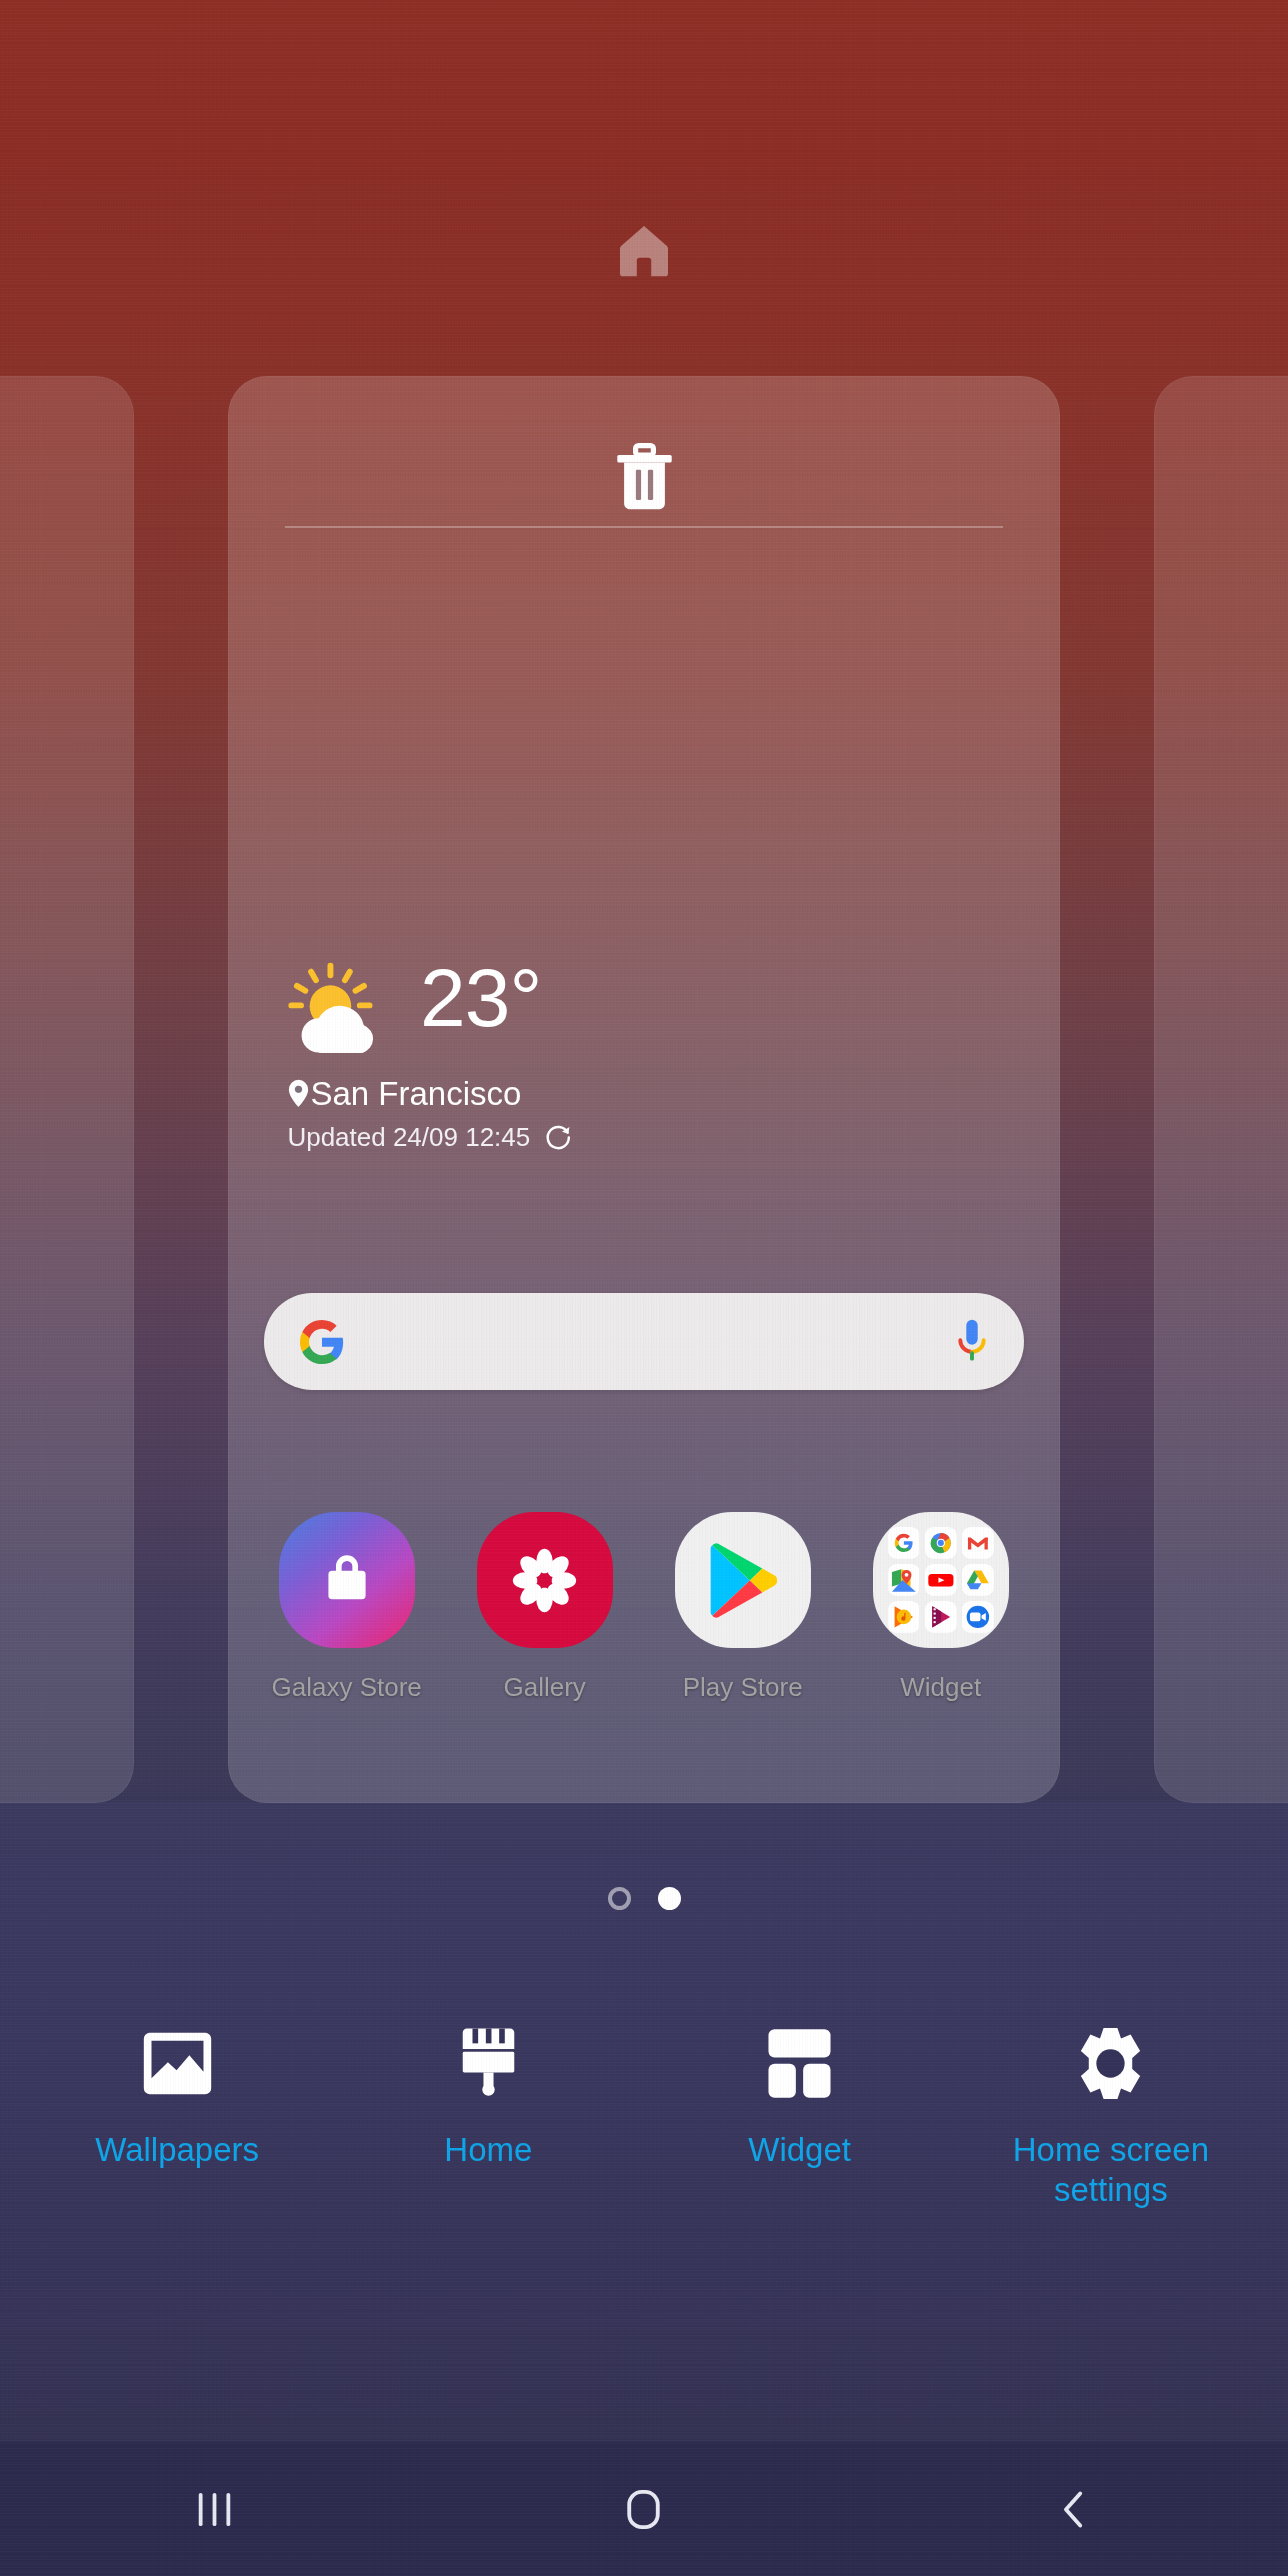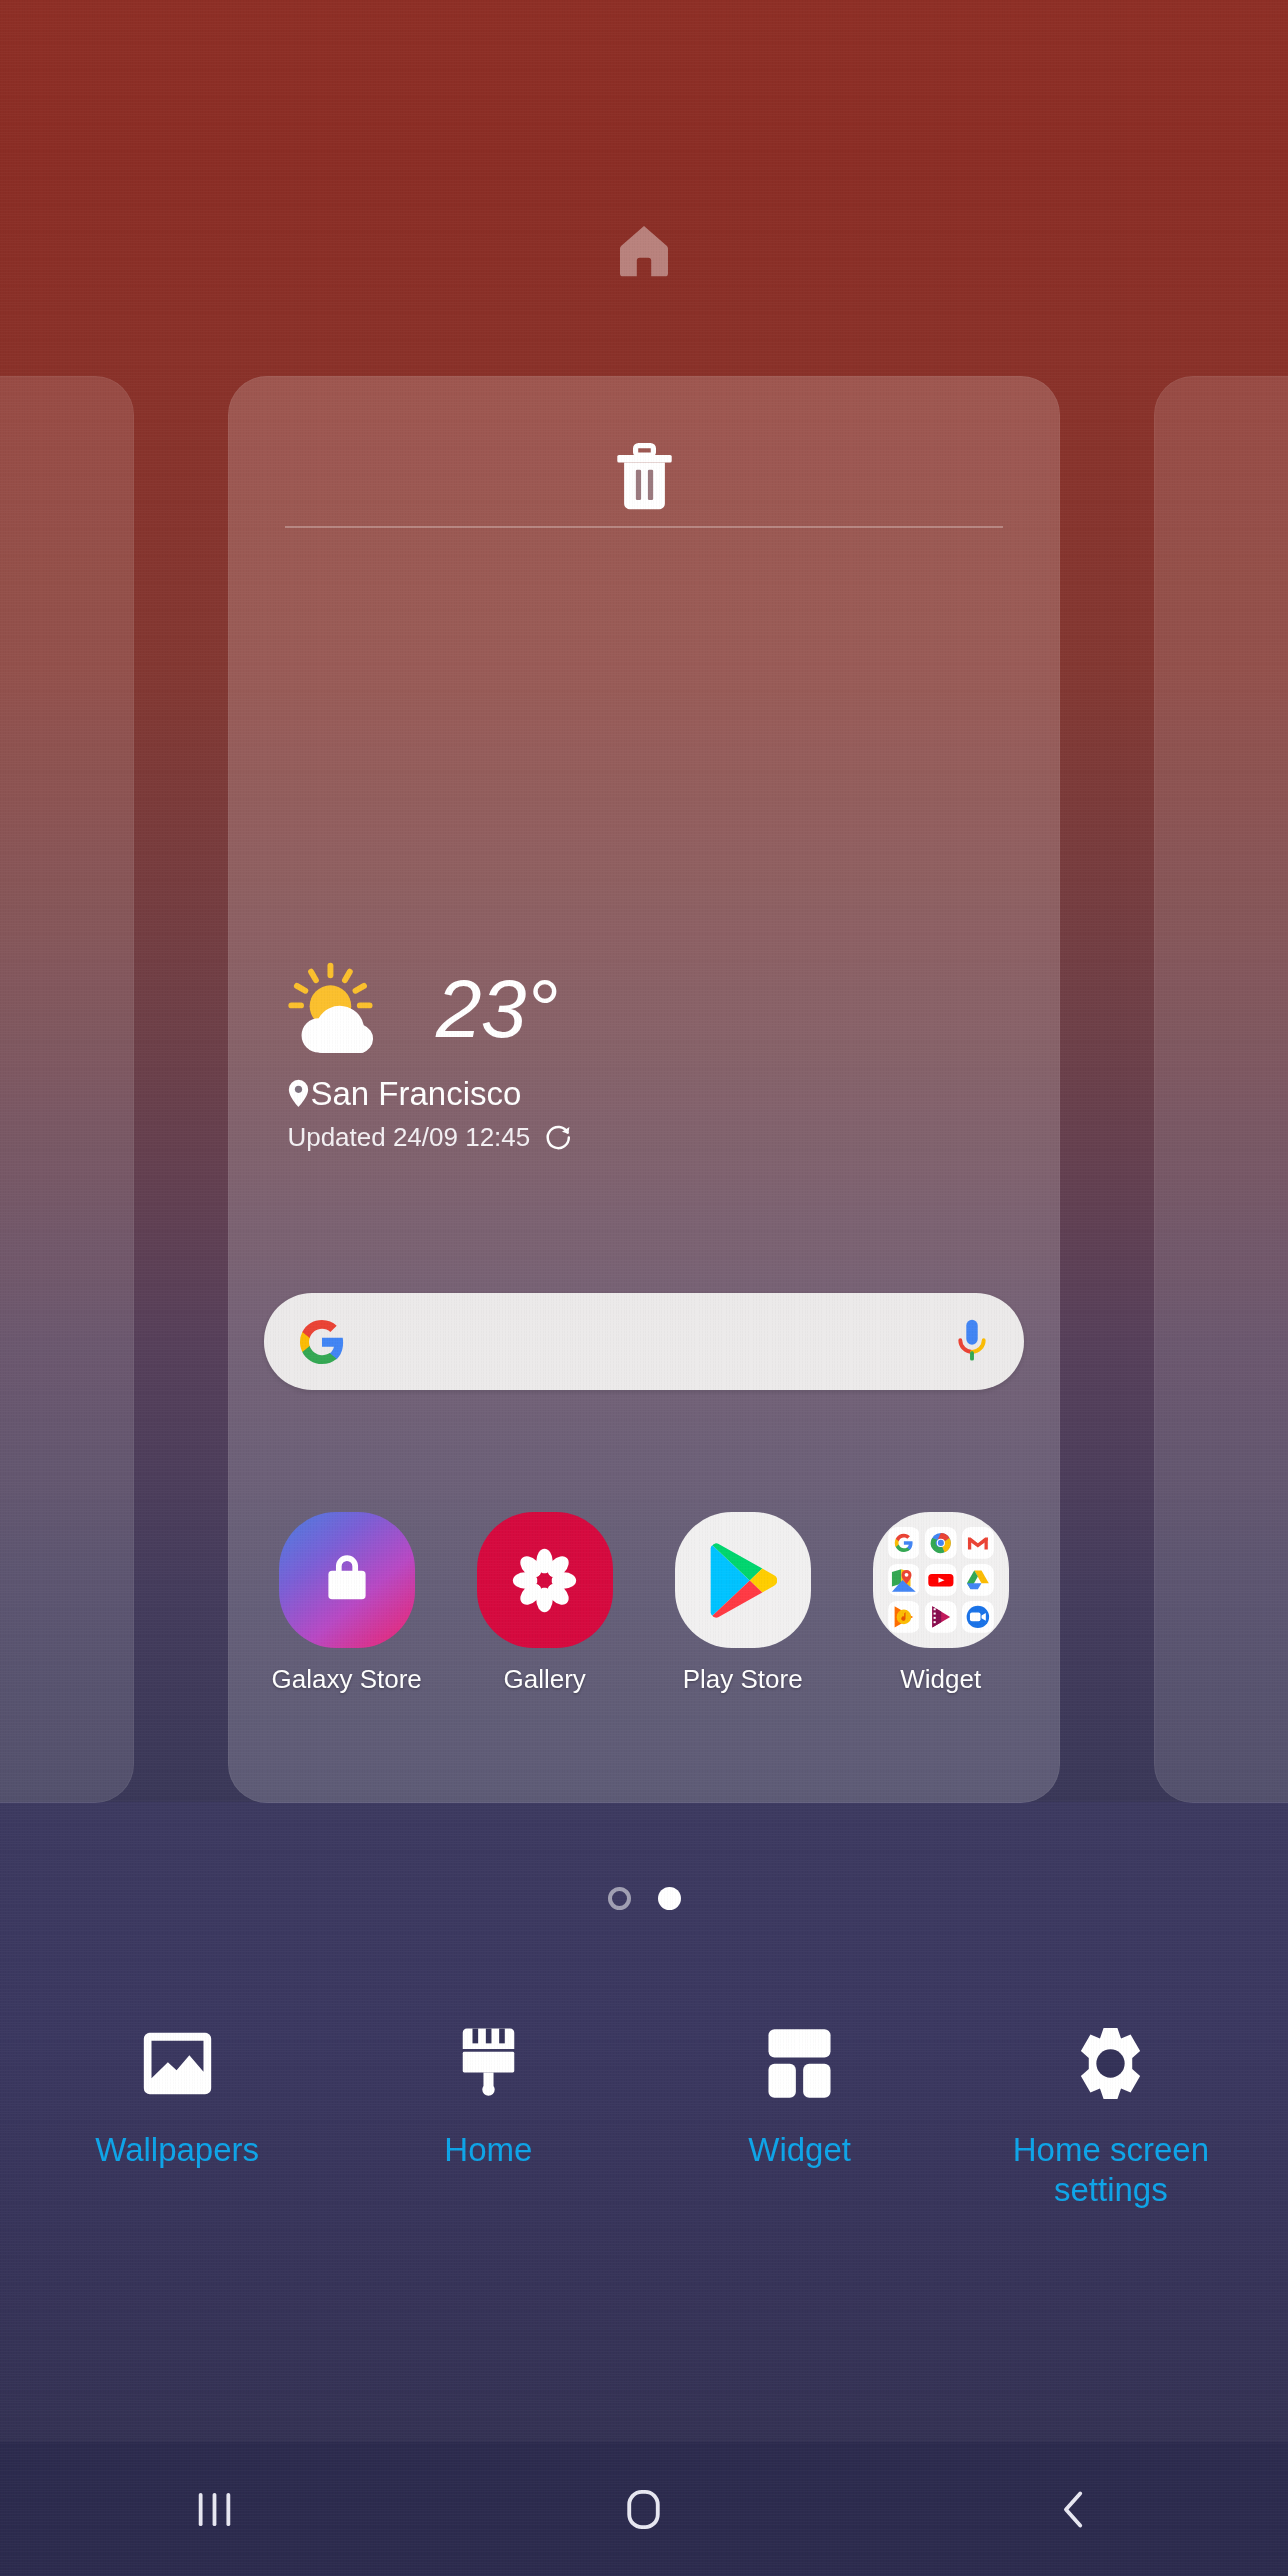--- a/index.html
+++ b/index.html
@@ -103,21 +103,21 @@
   }
 
   
   .weather {
     position:absolute;
     left:54px; top:586px;
     width:725px;
     color:#ffffff;
   }
   .weather-top {
-    display:flex; align-items:flex-end; gap:32px;font-style:italic;
+    display:flex; align-items:flex-start; gap:16px;
   }
   .weather-icon { width:122px; height:93px; flex:none; }
   .weather-temp {
     font-size:82px; font-weight:300; line-height:1;
     letter-spacing:-0.9px;
     color:#fff;
     transform:translateY(-5.4px);
   }
   .weather-loc {
     display:flex; align-items:center; gap:0;
@@ -170,24 +170,24 @@
   .app-icon.squircle { border-radius:42% 42% 42% 42% / 42% 42% 42% 42%; }
 
   .app-icon.galaxy-store {
     background:linear-gradient(140deg,#4a7fe0 0%,#7b5fd6 32%,#b849c4 62%,#f0236b 100%);
   }
   .app-icon.gallery { background:#d60a3f; }
   .app-icon.play-store { background:#f1f0f0; }
   .app-icon.google-folder { background:#f1f0f0; }
 
   .app-label {
-    margin-top:16px;
+    margin-top:24px;
     font-size:26px;
     line-height:1.22;
-    color:#ffffff;
+    color:#a3a3a3;
     text-align:center;
     max-width:170px;
     text-shadow:0 0.9px 2.7px rgba(0,0,0,.35);
   }
 
   
   .folder-grid {
     width:106px; height:106px;
     display:grid;
     grid-template-columns:repeat(3,1fr);

